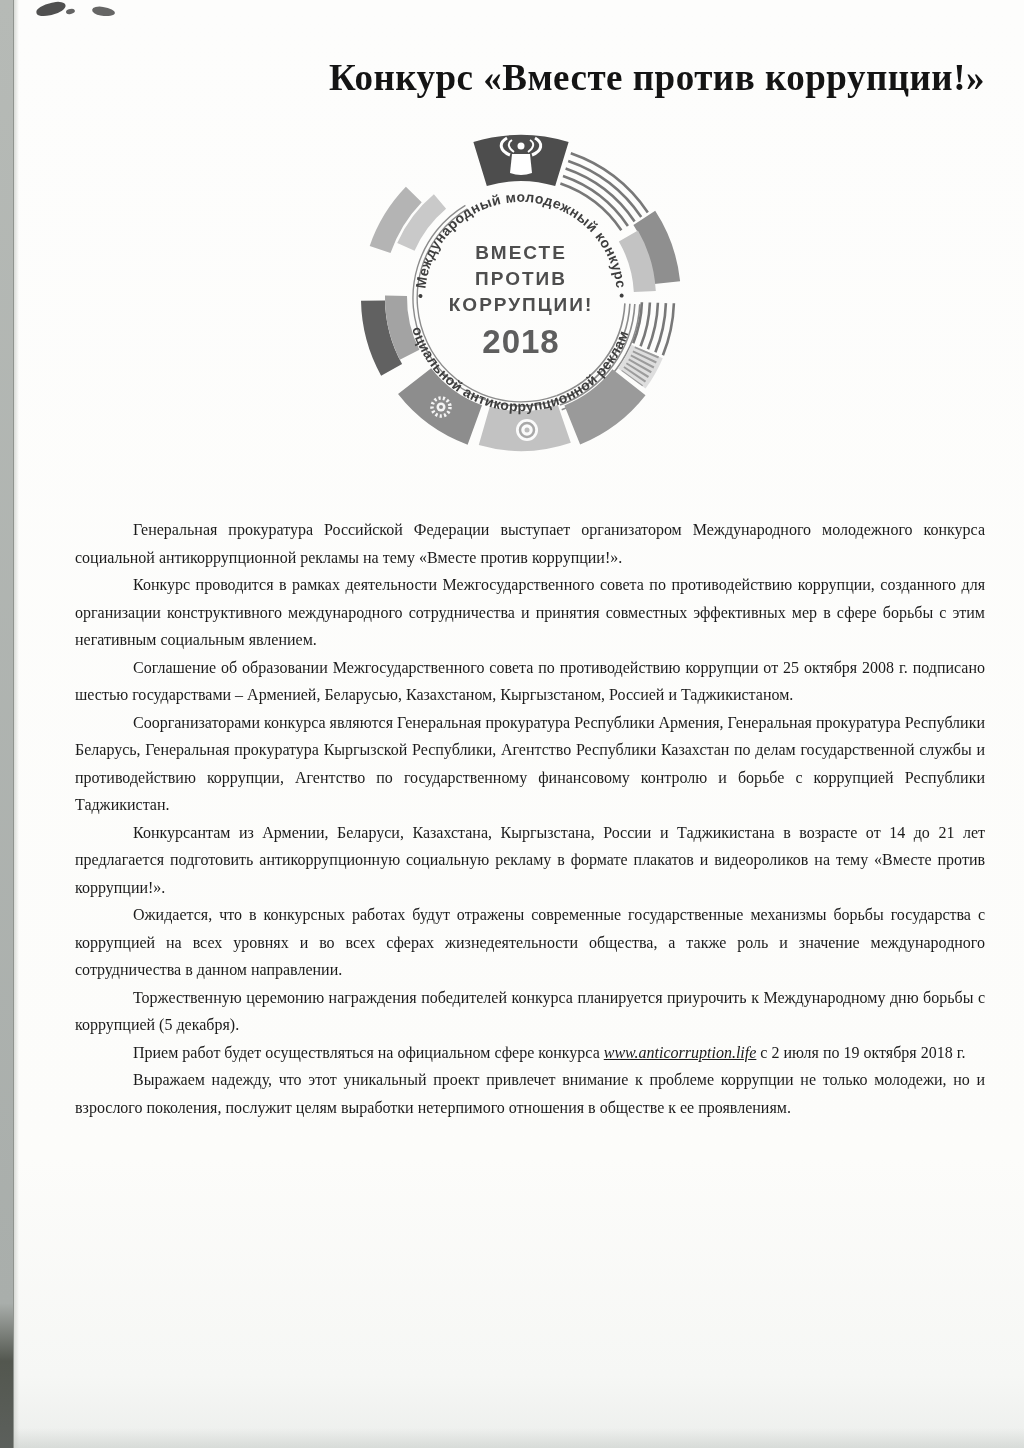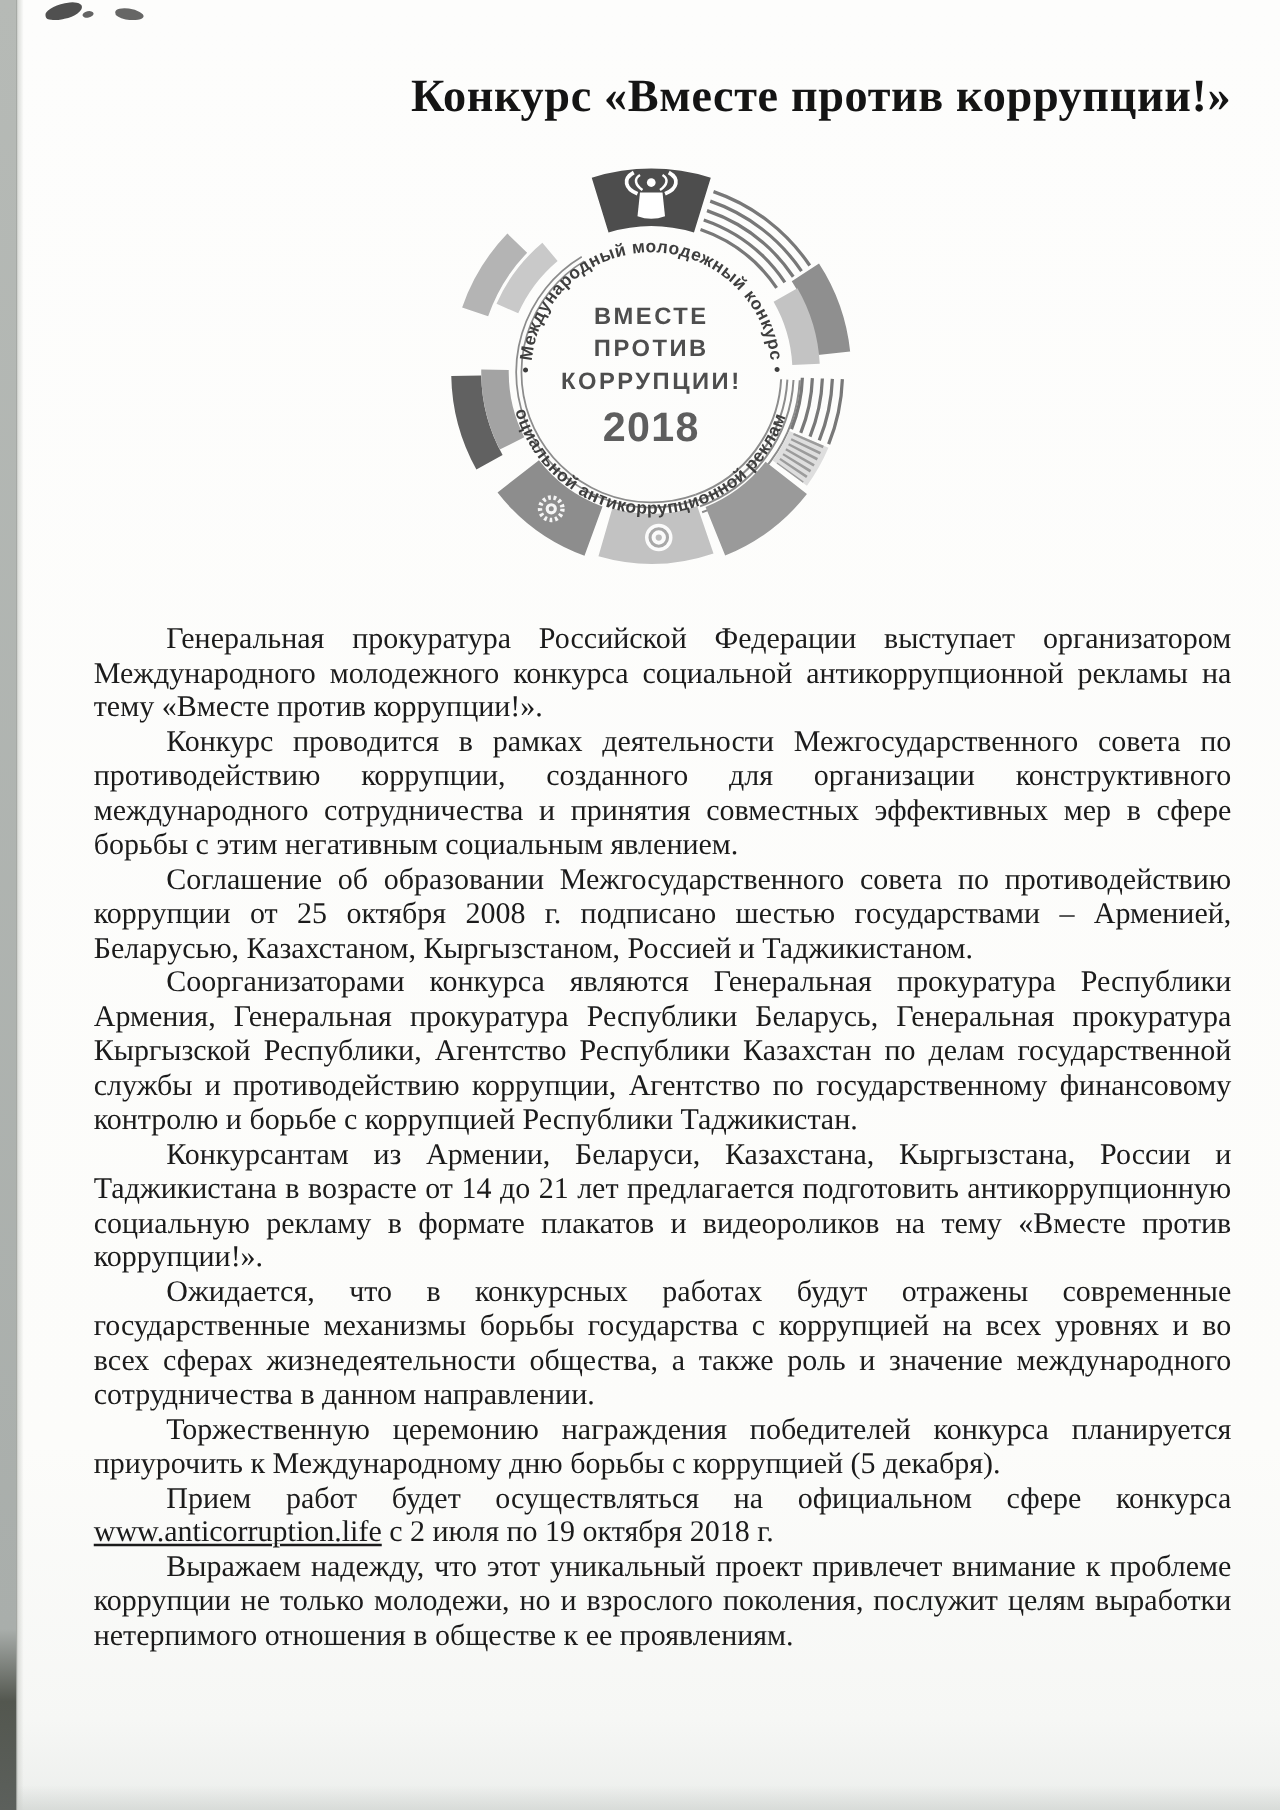--- a/index.html
+++ b/index.html
@@ -27,24 +27,24 @@
   
   .logo-wrap{position:relative;width:360px;height:360px;margin:18px auto 0;left:9px;}
   .logo-wrap svg{display:block;}
   .rt{font-family:"Liberation Sans",sans-serif;font-size:14px;font-weight:600;
       fill:#3e3e3e;letter-spacing:.4px;}
   .lc{font-family:"Liberation Sans",sans-serif;font-size:19px;font-weight:600;
       fill:#4e4e4e;letter-spacing:2px;text-anchor:middle;}
   .lyear{font-family:"Liberation Sans",sans-serif;font-size:33px;font-weight:700;
          fill:#5e5e5e;letter-spacing:1px;text-anchor:middle;}
   
-  .doc-body{margin:20px 39px 0 75px;font-size:24px;line-height:27.5px;color:#1b1b1b;
+  .doc-body{margin:38px 39px 0 75px;font-size:16px;line-height:27.5px;color:#1b1b1b;
             text-align:justify;}
   .doc-body p{margin:0;text-indent:58px;}
-  .doc-link{color:#1b1b1b;text-decoration:underline;cursor:pointer;}
+  .doc-link{color:#1b1b1b;text-decoration:underline;cursor:pointer;font-style:italic;}
 </style>
 </head>
 <body>
 
 <div class="page">
 
   <div class="edge-left"></div>
   <div class="edge-shadow"></div>
   <div class="smudge s1"></div>
   <div class="smudge s2"></div>

